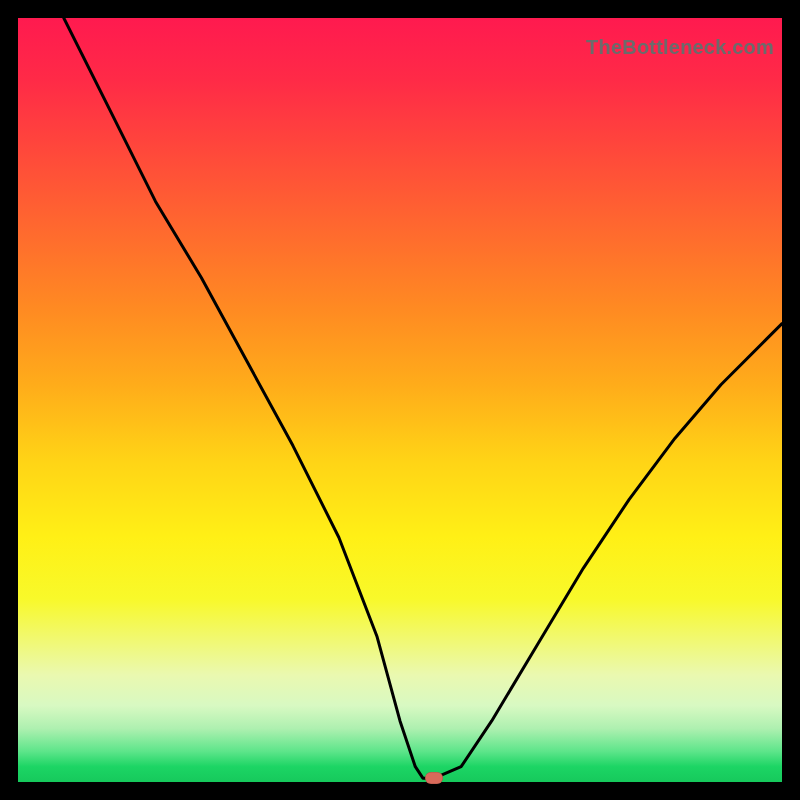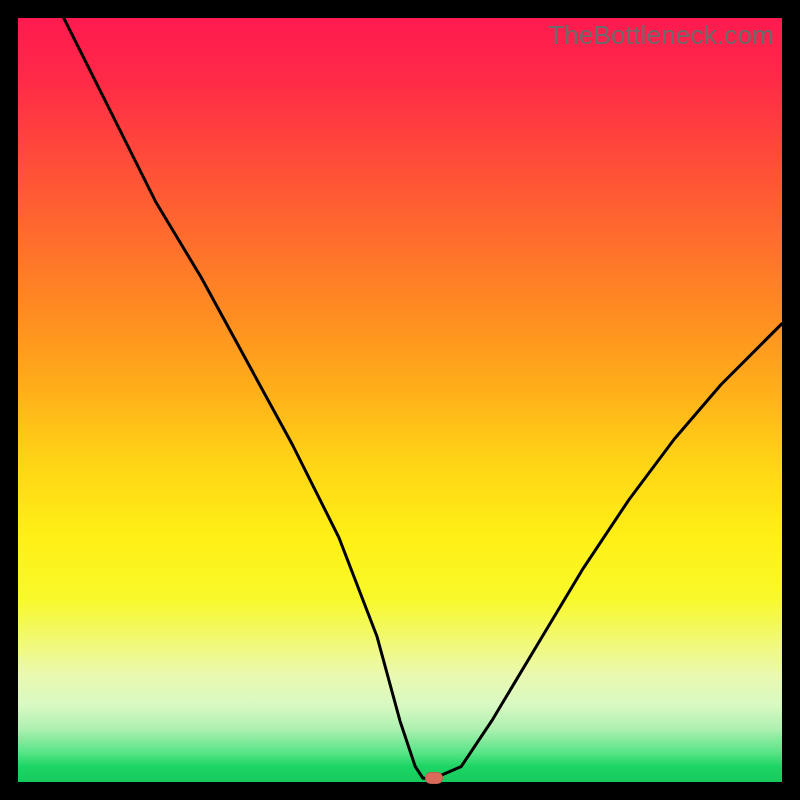--- a/index.html
+++ b/index.html
@@ -39,25 +39,25 @@
       #eaf9b0 86%,
       #d8f9c2 90%,
       #aef0b0 93%,
       #5de58a 96%,
       #1cd564 98%,
       #16c95c 100%
     );
   }
   .watermark {
     position: absolute;
-    top: 2px;
+    top: 18px;
     right: 8px;
     color: #6b6b6b;
-    font-size: 26px;
-    font-weight: 400;
+    font-size: 20px;
+    font-weight: 700;
     letter-spacing: 0.2px;
     user-select: none;
   }
   svg.curve {
     position: absolute;
     left: 0;
     top: 0;
     width: 100%;
     height: 100%;
     pointer-events: none;

